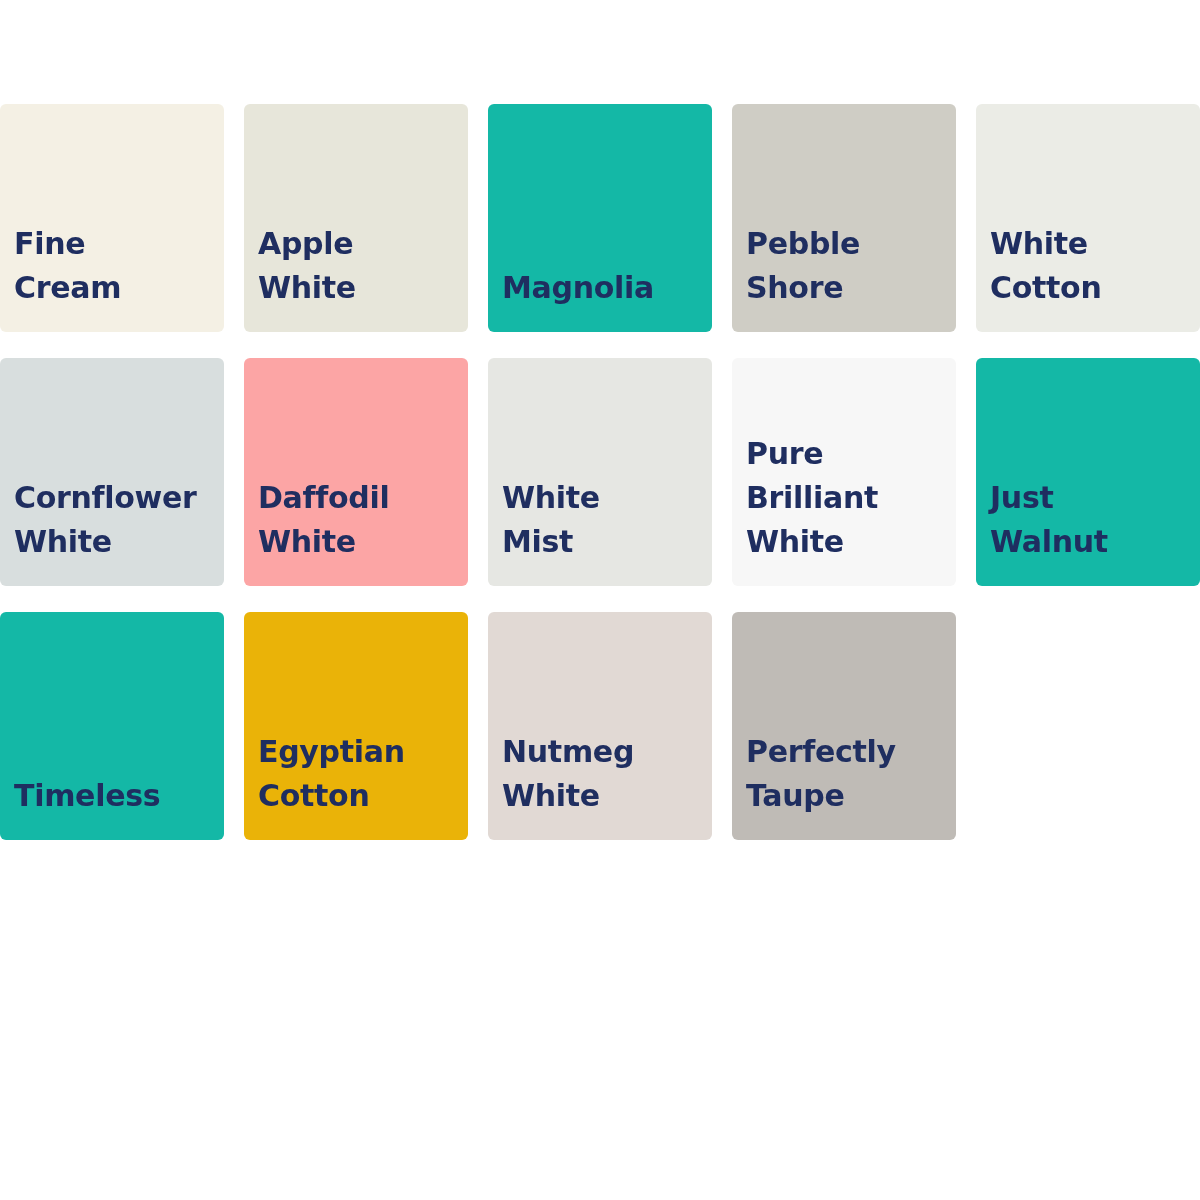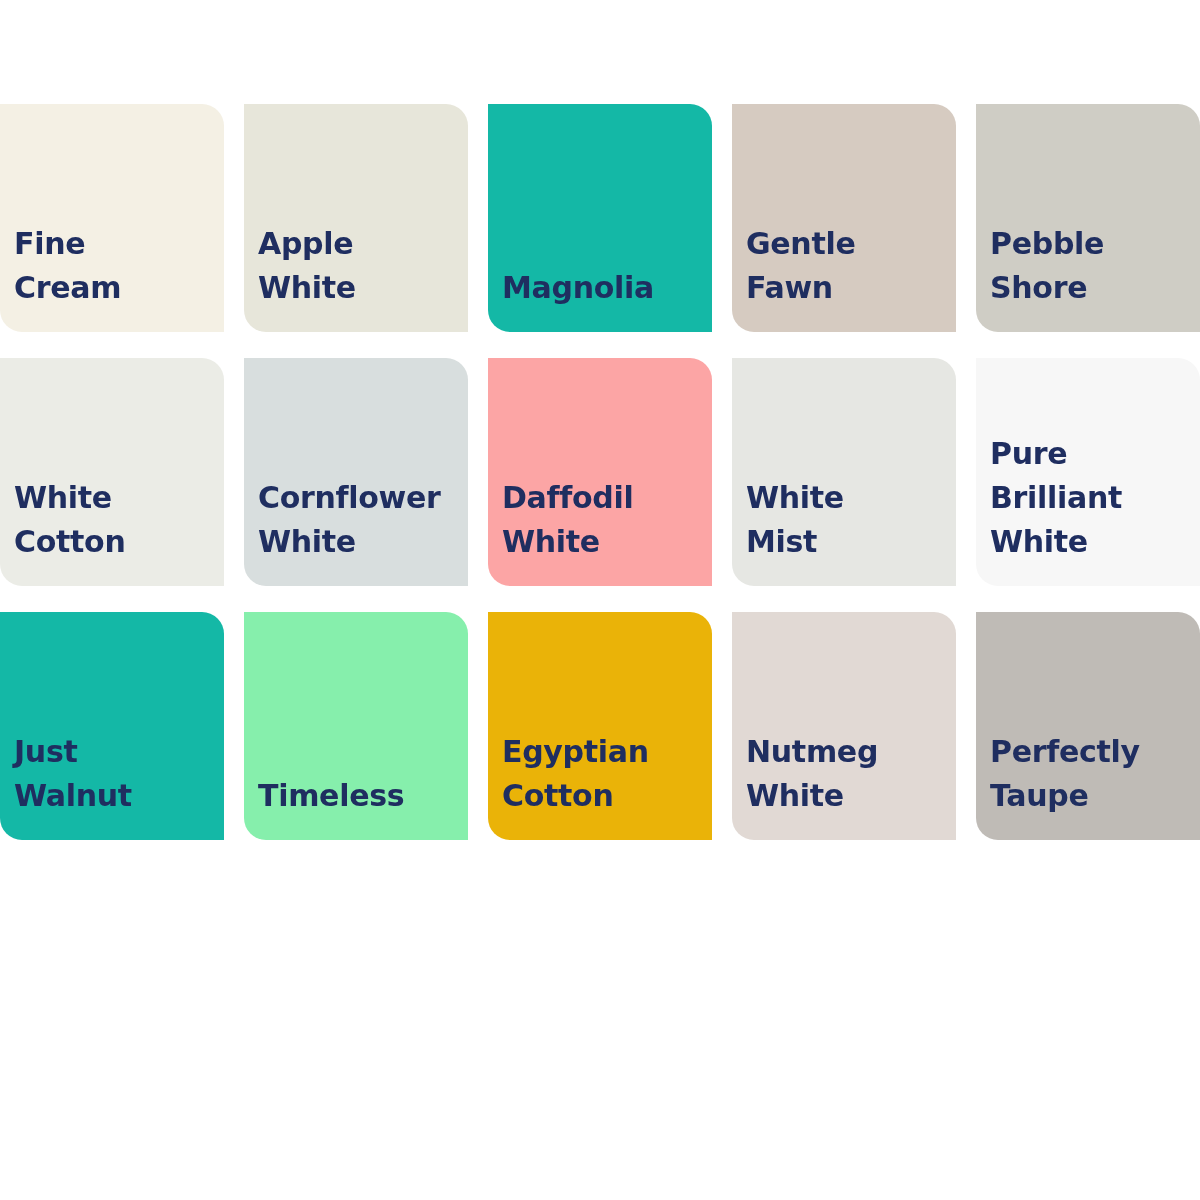--- a/index.html
+++ b/index.html
@@ -30,20 +30,21 @@
   .swatch {
     position: relative;
     width: 224px;
     height: 228px;
     border-top-right-radius: 22px;
     border-bottom-left-radius: 22px;
     border-top-left-radius: 0px;
     border-bottom-right-radius: 0px;
     overflow: hidden;
     box-sizing: border-box;
+    border-radius: 6px;
   }
 
   .swatch-label {
     position: absolute;
     left: 14px;
     right: 8px;
     bottom: 22px;
     color: #1F2E60;
     font-family: "DejaVu Sans", "Liberation Sans", sans-serif;
     font-weight: bold;
@@ -67,24 +68,20 @@
       <div class="swatch-label">Fine
 Cream</div>
     </div>
     <div class="swatch" style="background: rgb(231, 230, 218); padding-left: 7px;">
       <div class="swatch-label">Apple
 White</div>
     </div>
     <div class="swatch" style="background: #14b8a6;">
       <div class="swatch-label">Magnolia</div>
     </div>
-    <div class="swatch" style="background: rgb(214, 203, 193);">
-      <div class="swatch-label">Gentle
-Fawn</div>
-    </div>
     <div class="swatch" style="background: rgb(207, 205, 197);">
       <div class="swatch-label">Pebble
 Shore</div>
     </div>
     <div class="swatch" style="background: rgb(235, 236, 230);">
       <div class="swatch-label">White
 Cotton</div>
     </div>
     <div class="swatch" style="background: rgb(216, 222, 222);">
       <div class="swatch-label">Cornflower
@@ -100,21 +97,21 @@
     </div>
     <div class="swatch" style="background: rgb(247, 247, 247);">
       <div class="swatch-label">Pure
 Brilliant
 White</div>
     </div>
     <div class="swatch" style="background: #14b8a6;">
       <div class="swatch-label">Just
 Walnut</div>
     </div>
-    <div class="swatch" style="background: #86efac;">
+    <div class="swatch" style="background: #14b8a6;">
       <div class="swatch-label">Timeless</div>
     </div>
     <div class="swatch" style="background: #eab308;">
       <div class="swatch-label">Egyptian
 Cotton</div>
     </div>
     <div class="swatch" style="background: rgb(225, 217, 212);">
       <div class="swatch-label">Nutmeg
 White</div>
     </div>

